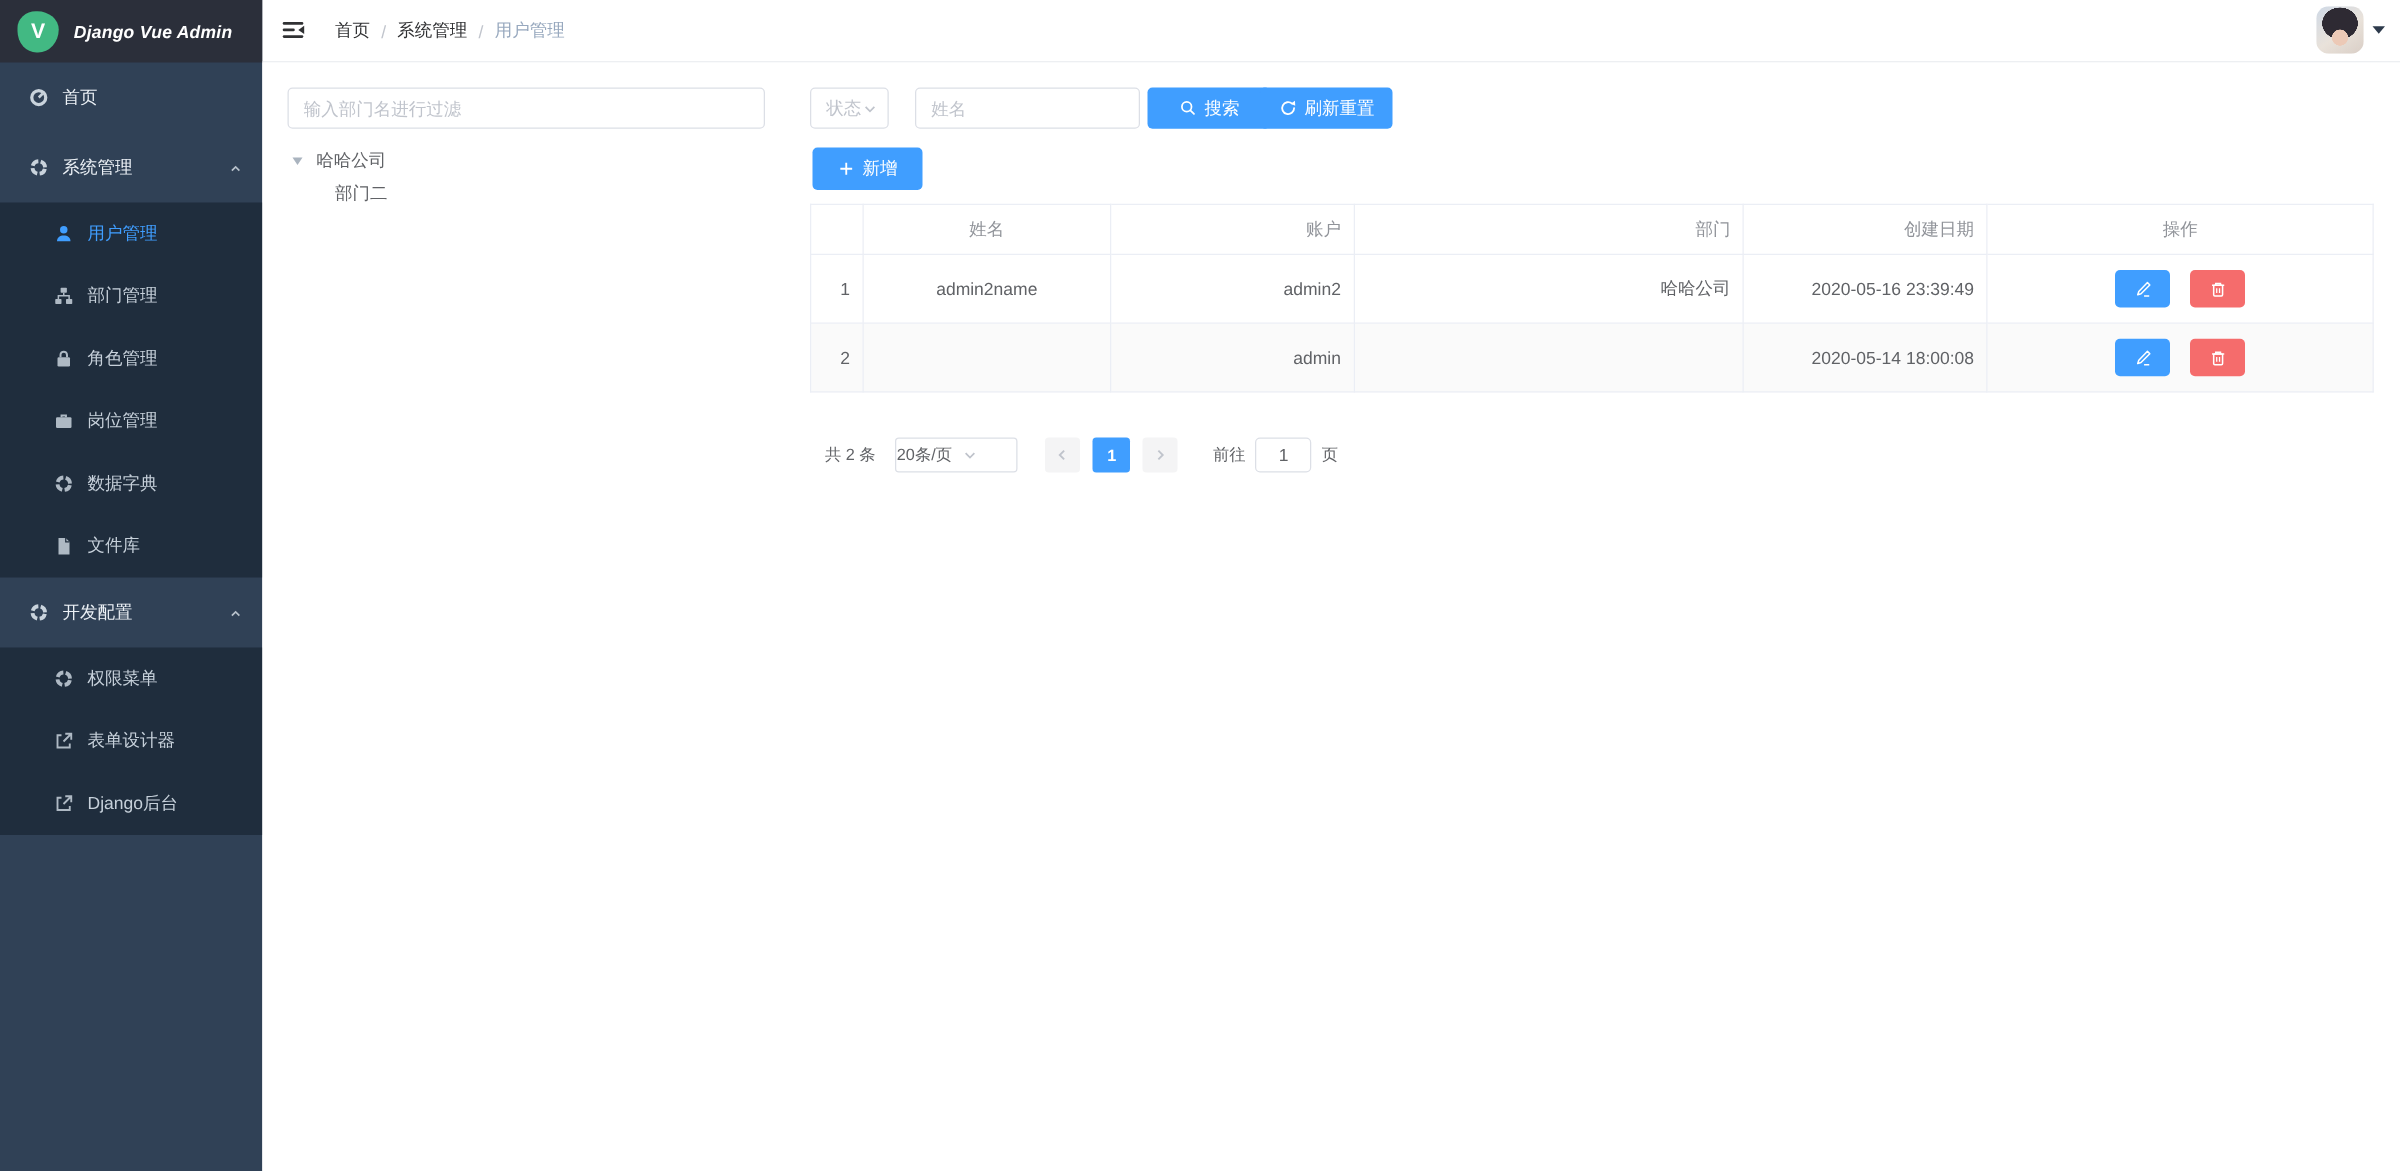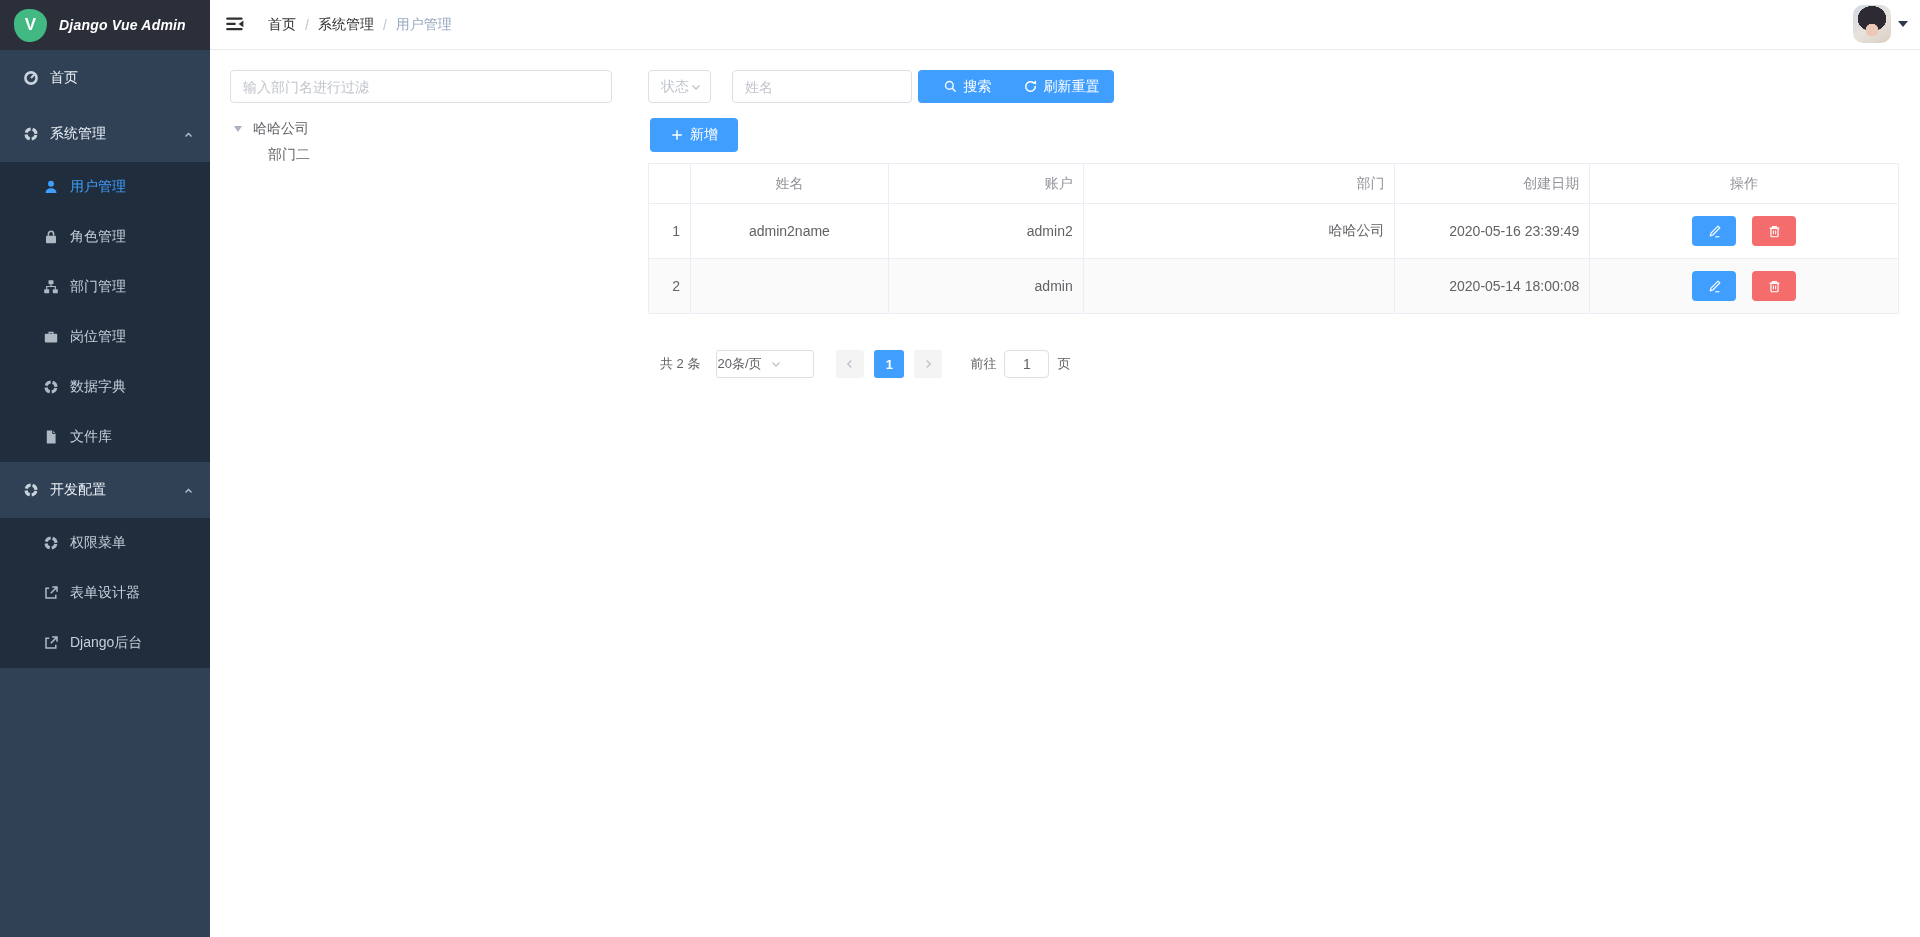--- a/index.html
+++ b/index.html
@@ -209,32 +209,32 @@
         <span class="mi-icon">
             <svg width="16" height="16" viewBox="0 0 16 16">
               <use href="#i-user"></use>
             </svg>
           </span>
         <span class="mi-label">用户管理</span>
       </div>
       <div class="menu-item">
         <span class="mi-icon">
             <svg width="16" height="16" viewBox="0 0 16 16">
+              <use href="#i-org"></use>
+            </svg>
+          </span>
+        <span class="mi-label">部门管理</span>
+      </div>
+      <div class="menu-item">
+        <span class="mi-icon">
+            <svg width="16" height="16" viewBox="0 0 16 16">
               <use href="#i-lock"></use>
             </svg>
           </span>
         <span class="mi-label">角色管理</span>
-      </div>
-      <div class="menu-item">
-        <span class="mi-icon">
-            <svg width="16" height="16" viewBox="0 0 16 16">
-              <use href="#i-org"></use>
-            </svg>
-          </span>
-        <span class="mi-label">部门管理</span>
       </div>
       <div class="menu-item">
         <span class="mi-icon">
             <svg width="16" height="16" viewBox="0 0 16 16">
               <use href="#i-brief"></use>
             </svg>
           </span>
         <span class="mi-label">岗位管理</span>
       </div>
       <div class="menu-item">

